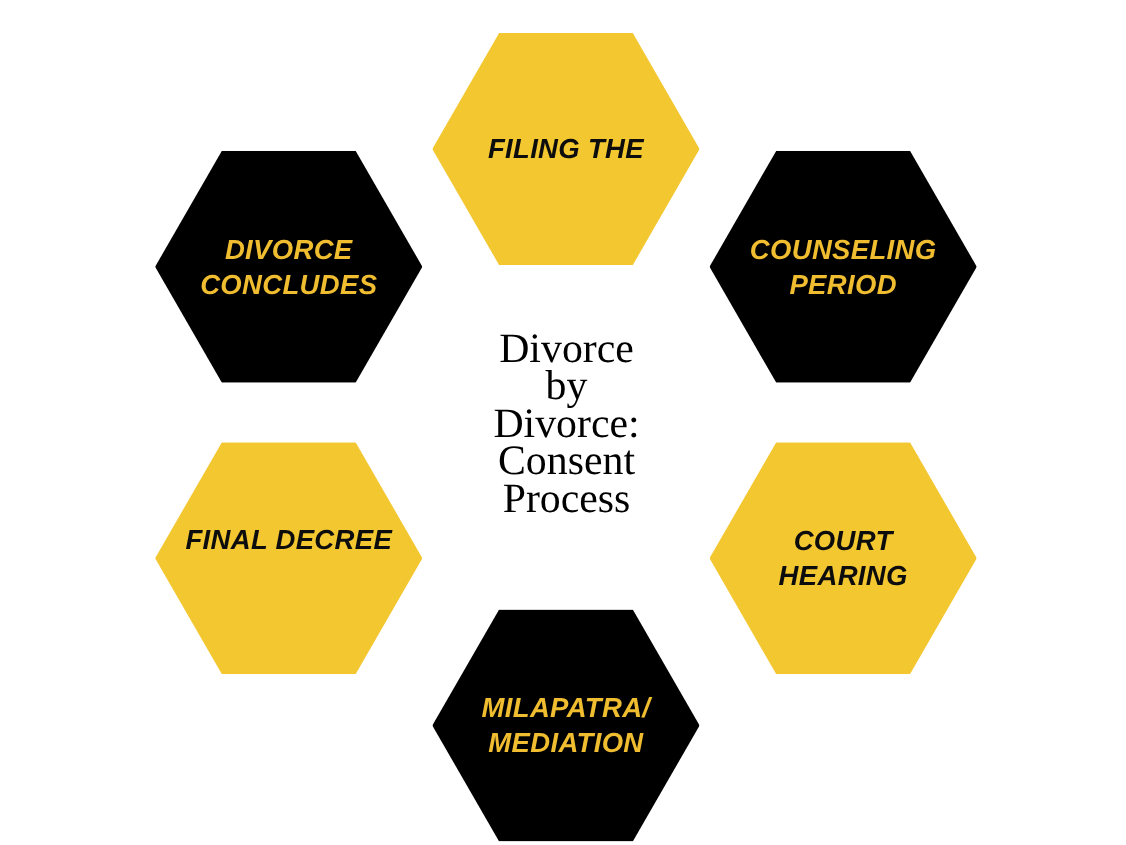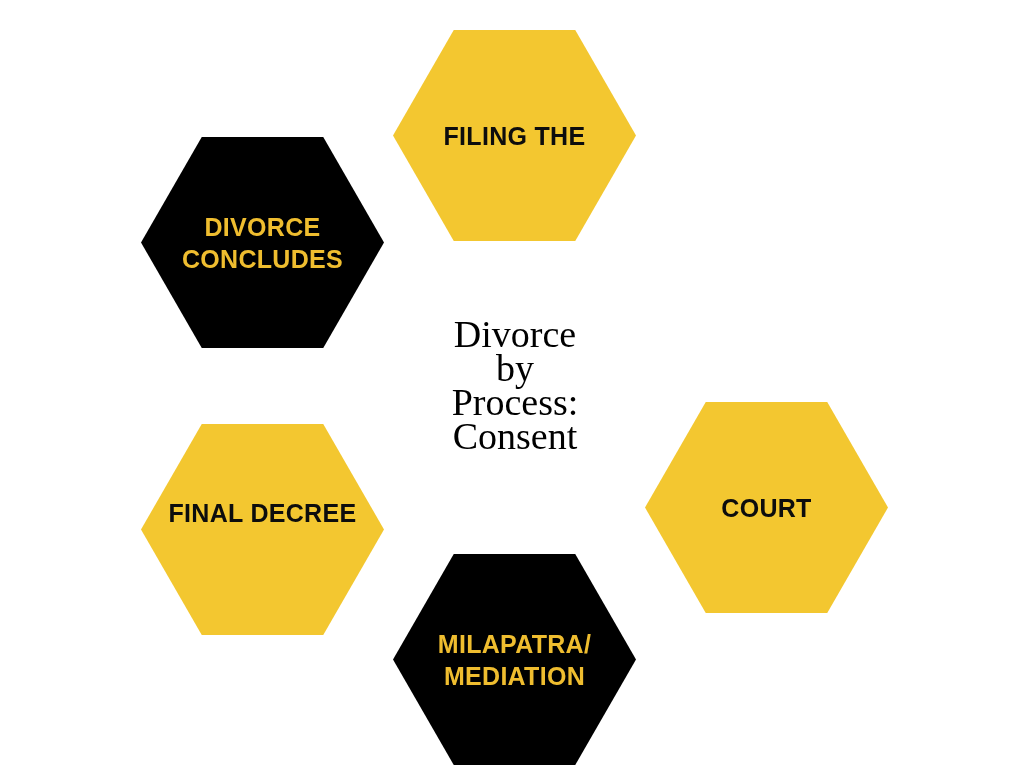--- a/index.html
+++ b/index.html
@@ -17,38 +17,39 @@
   }
   .hex {
     position: absolute;
     width: 243px;
     height: 211px;
     clip-path: polygon(0% 50%, 25% 0%, 75% 0%, 100% 50%, 75% 100%, 25% 100%);
     display: flex;
     align-items: center;
     justify-content: center;
     text-align: center;
+    font-style: italic;
   }
   .hex.yellow { background: #F3C730; color: #0d0d0d; }
   .hex.black  { background: #000000; color: #EFBD2F; }
   .hex-label {
     font-weight: 800;
     font-size: 25px;
     line-height: 1.28;
     letter-spacing: 0.3px;
     text-transform: uppercase;
   }
   .hex-label span { display: block; }
   .hex-label.raised { transform: translateY(-17px); }
 
   #hex-top          { left: 393px; top: 30px;  }
   #hex-top-right    { left: 645px; top: 137px; }
   #hex-bottom-right { left: 645px; top: 402px; }
   #hex-bottom       { left: 393px; top: 554px; }
-  #hex-bottom-left  { left: 141px; top: 402px; margin-top: 22px; }
+  #hex-bottom-left  { left: 141px; top: 402px; }
   #hex-top-left     { left: 141px; top: 137px; }
 
   #center-title {
     position: absolute;
     left: 515px;
     top: 385px;
     transform: translate(-50%, -50%);
     text-align: center;
     font-family: "Liberation Serif", "DejaVu Serif", serif;
     font-weight: 400;
@@ -63,24 +64,31 @@
 <body>
 
 <div id="canvas">
 
   <div id="hex-top" class="hex yellow">
     <div class="hex-label">
       <span>FILING THE</span>
     </div>
   </div>
 
+  <div id="hex-top-right" class="hex black">
+    <div class="hex-label">
+      <span>COUNSELING</span>
+      <span>PERIOD</span>
+    </div>
+  </div>
 
   <div id="hex-bottom-right" class="hex yellow">
     <div class="hex-label">
       <span>COURT</span>
+      <span>HEARING</span>
     </div>
   </div>
 
   <div id="hex-bottom" class="hex black">
     <div class="hex-label">
       <span>MILAPATRA/</span>
       <span>MEDIATION</span>
     </div>
   </div>
 
@@ -93,17 +101,18 @@
   <div id="hex-top-left" class="hex black">
     <div class="hex-label">
       <span>DIVORCE</span>
       <span>CONCLUDES</span>
     </div>
   </div>
 
   <div id="center-title">
     <div>Divorce</div>
     <div>by</div>
-    <div>Process:</div>
+    <div>Divorce:</div>
     <div>Consent</div>
+    <div>Process</div>
   </div>
 
 </div>
 
 </body></html>

